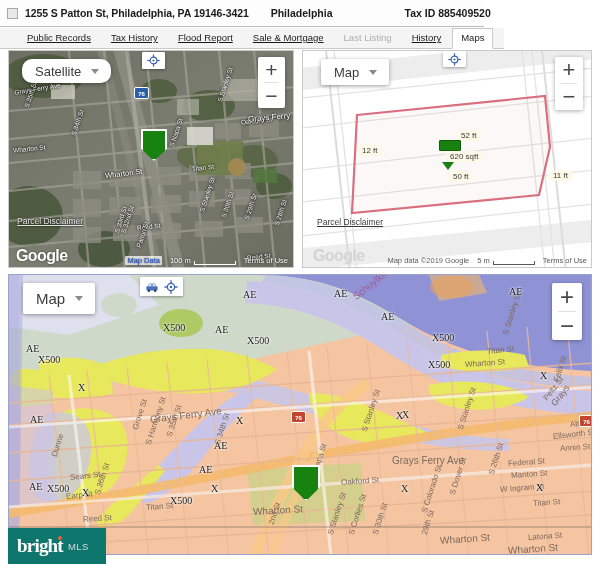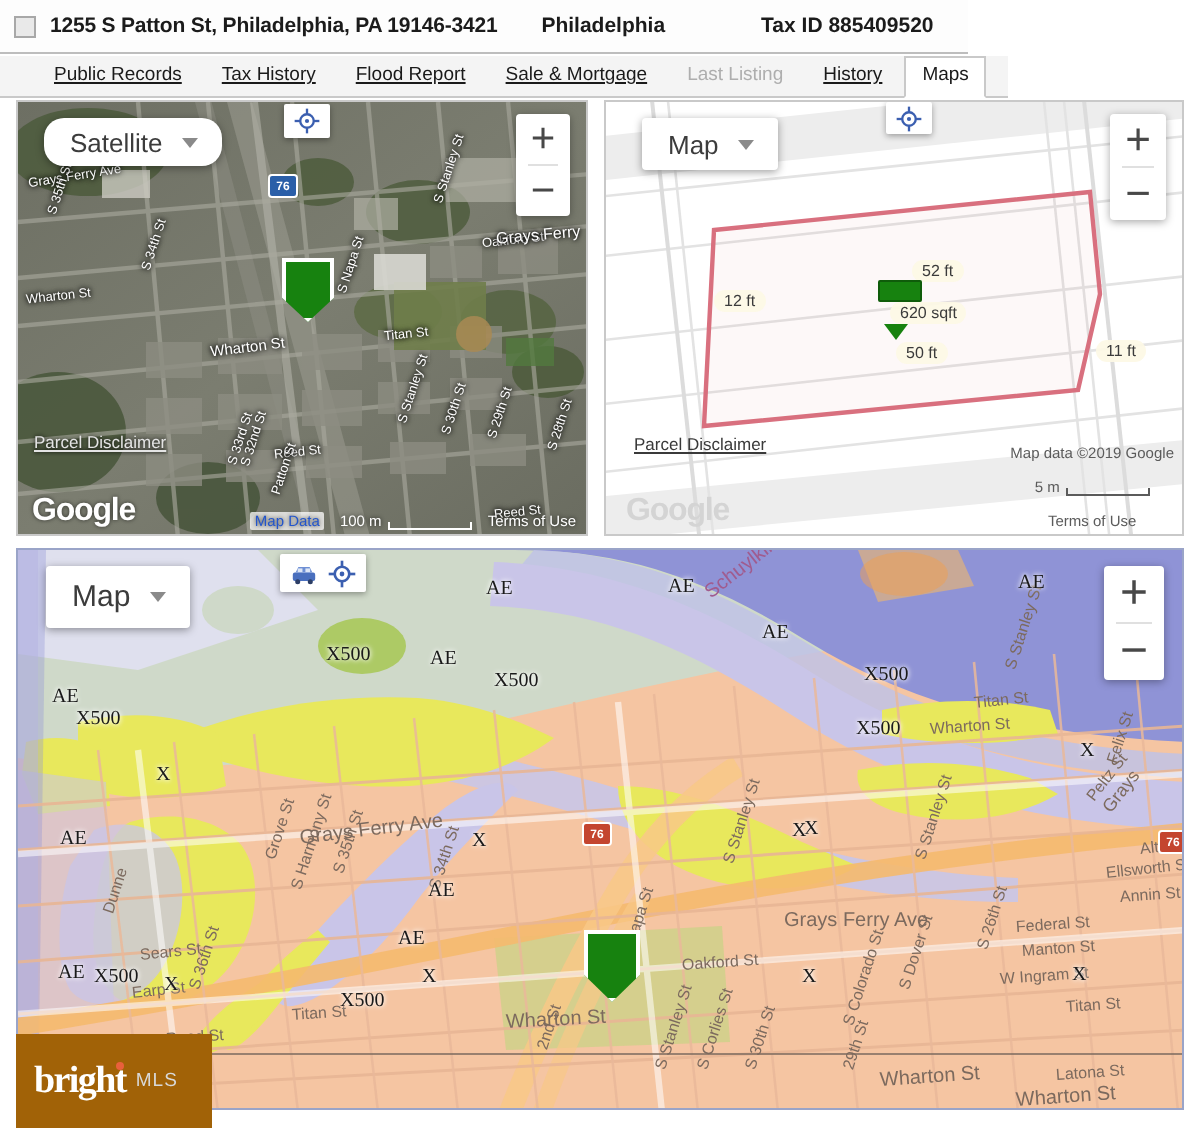--- a/index.html
+++ b/index.html
@@ -35,21 +35,21 @@
   .hdr-addr {
     font-size: 10.5px; font-weight: bold; color: #1b1b1b;
     letter-spacing: -0.1px; white-space: nowrap;
   }
   .hdr-city {
     font-size: 10.5px; font-weight: bold; color: #1b1b1b;
     margin-left: 22px; white-space: nowrap;
   }
   .hdr-taxid {
     font-size: 10.5px; font-weight: bold; color: #1b1b1b;
-    margin-left: 48px; white-space: nowrap;
+    margin-left: 72px; white-space: nowrap;
   }
 
   
   .tabbar {
     position: absolute; left: 0; top: 28px; width: 504px; height: 21px;
     background: #f4f4f4;
     border-bottom: 1px solid #c9c9c9;
     display: flex; align-items: flex-end;
     padding-left: 18px;
   }
@@ -152,21 +152,21 @@
     font-family: "Liberation Sans", sans-serif;
   }
   .g-logo.light { color: #ffffff; text-shadow: 0 0 2px rgba(0,0,0,.6); }
   .g-logo.dark  { color: #d4d4d4; }
   .attr-bar {
     position: absolute; z-index: 15; bottom: 2px;
     display: flex; align-items: center; gap: 8px;
     font-size: 7.5px; white-space: nowrap;
   }
   .attr-bar.light { color: #ffffff; text-shadow: 0 0 2px rgba(0,0,0,.8); }
-  .attr-bar.dark  { color: #5b5b5b; flex-direction: column; }
+  .attr-bar.dark  { color: #5b5b5b; }
   .scalebar { display: inline-flex; align-items: flex-end; }
   .scalebar .bar {
     display: inline-block; width: 42px; height: 4px;
     border-left: 1px solid currentColor;
     border-right: 1px solid currentColor;
     border-bottom: 1px solid currentColor;
     margin-left: 3px;
   }
   .mapdata-chip {
     background: rgba(255,255,255,.75); color: #2255cc;
@@ -228,22 +228,22 @@
   .sat-label {
     position: absolute; z-index: 12;
     color: #ffffff; font-size: 6.5px;
     text-shadow: 0 0 2px #000, 0 0 3px #000;
     white-space: nowrap; pointer-events: none;
   }
 
   
   .brightmls {
     position: absolute; z-index: 40;
-    left: 8px; bottom: 0px; width: 98px; height: 47px;
-    background: #a16207;
+    left: 8px; bottom: 0px; width: 98px; height: 36px;
+    background: #0f766e;
     display: flex; align-items: center; padding-left: 9px; gap: 5px; margin-top: 24px;
   }
   .brightmls .bm-main {
     color: #ffffff; font-size: 19px; font-weight: bold;
     letter-spacing: -0.8px; font-family: "Liberation Serif", serif;
     position: relative;
   }
   .brightmls .bm-dot {
     position: absolute; right: 1px; top: 1px;
     width: 4px; height: 4px; border-radius: 50%;

